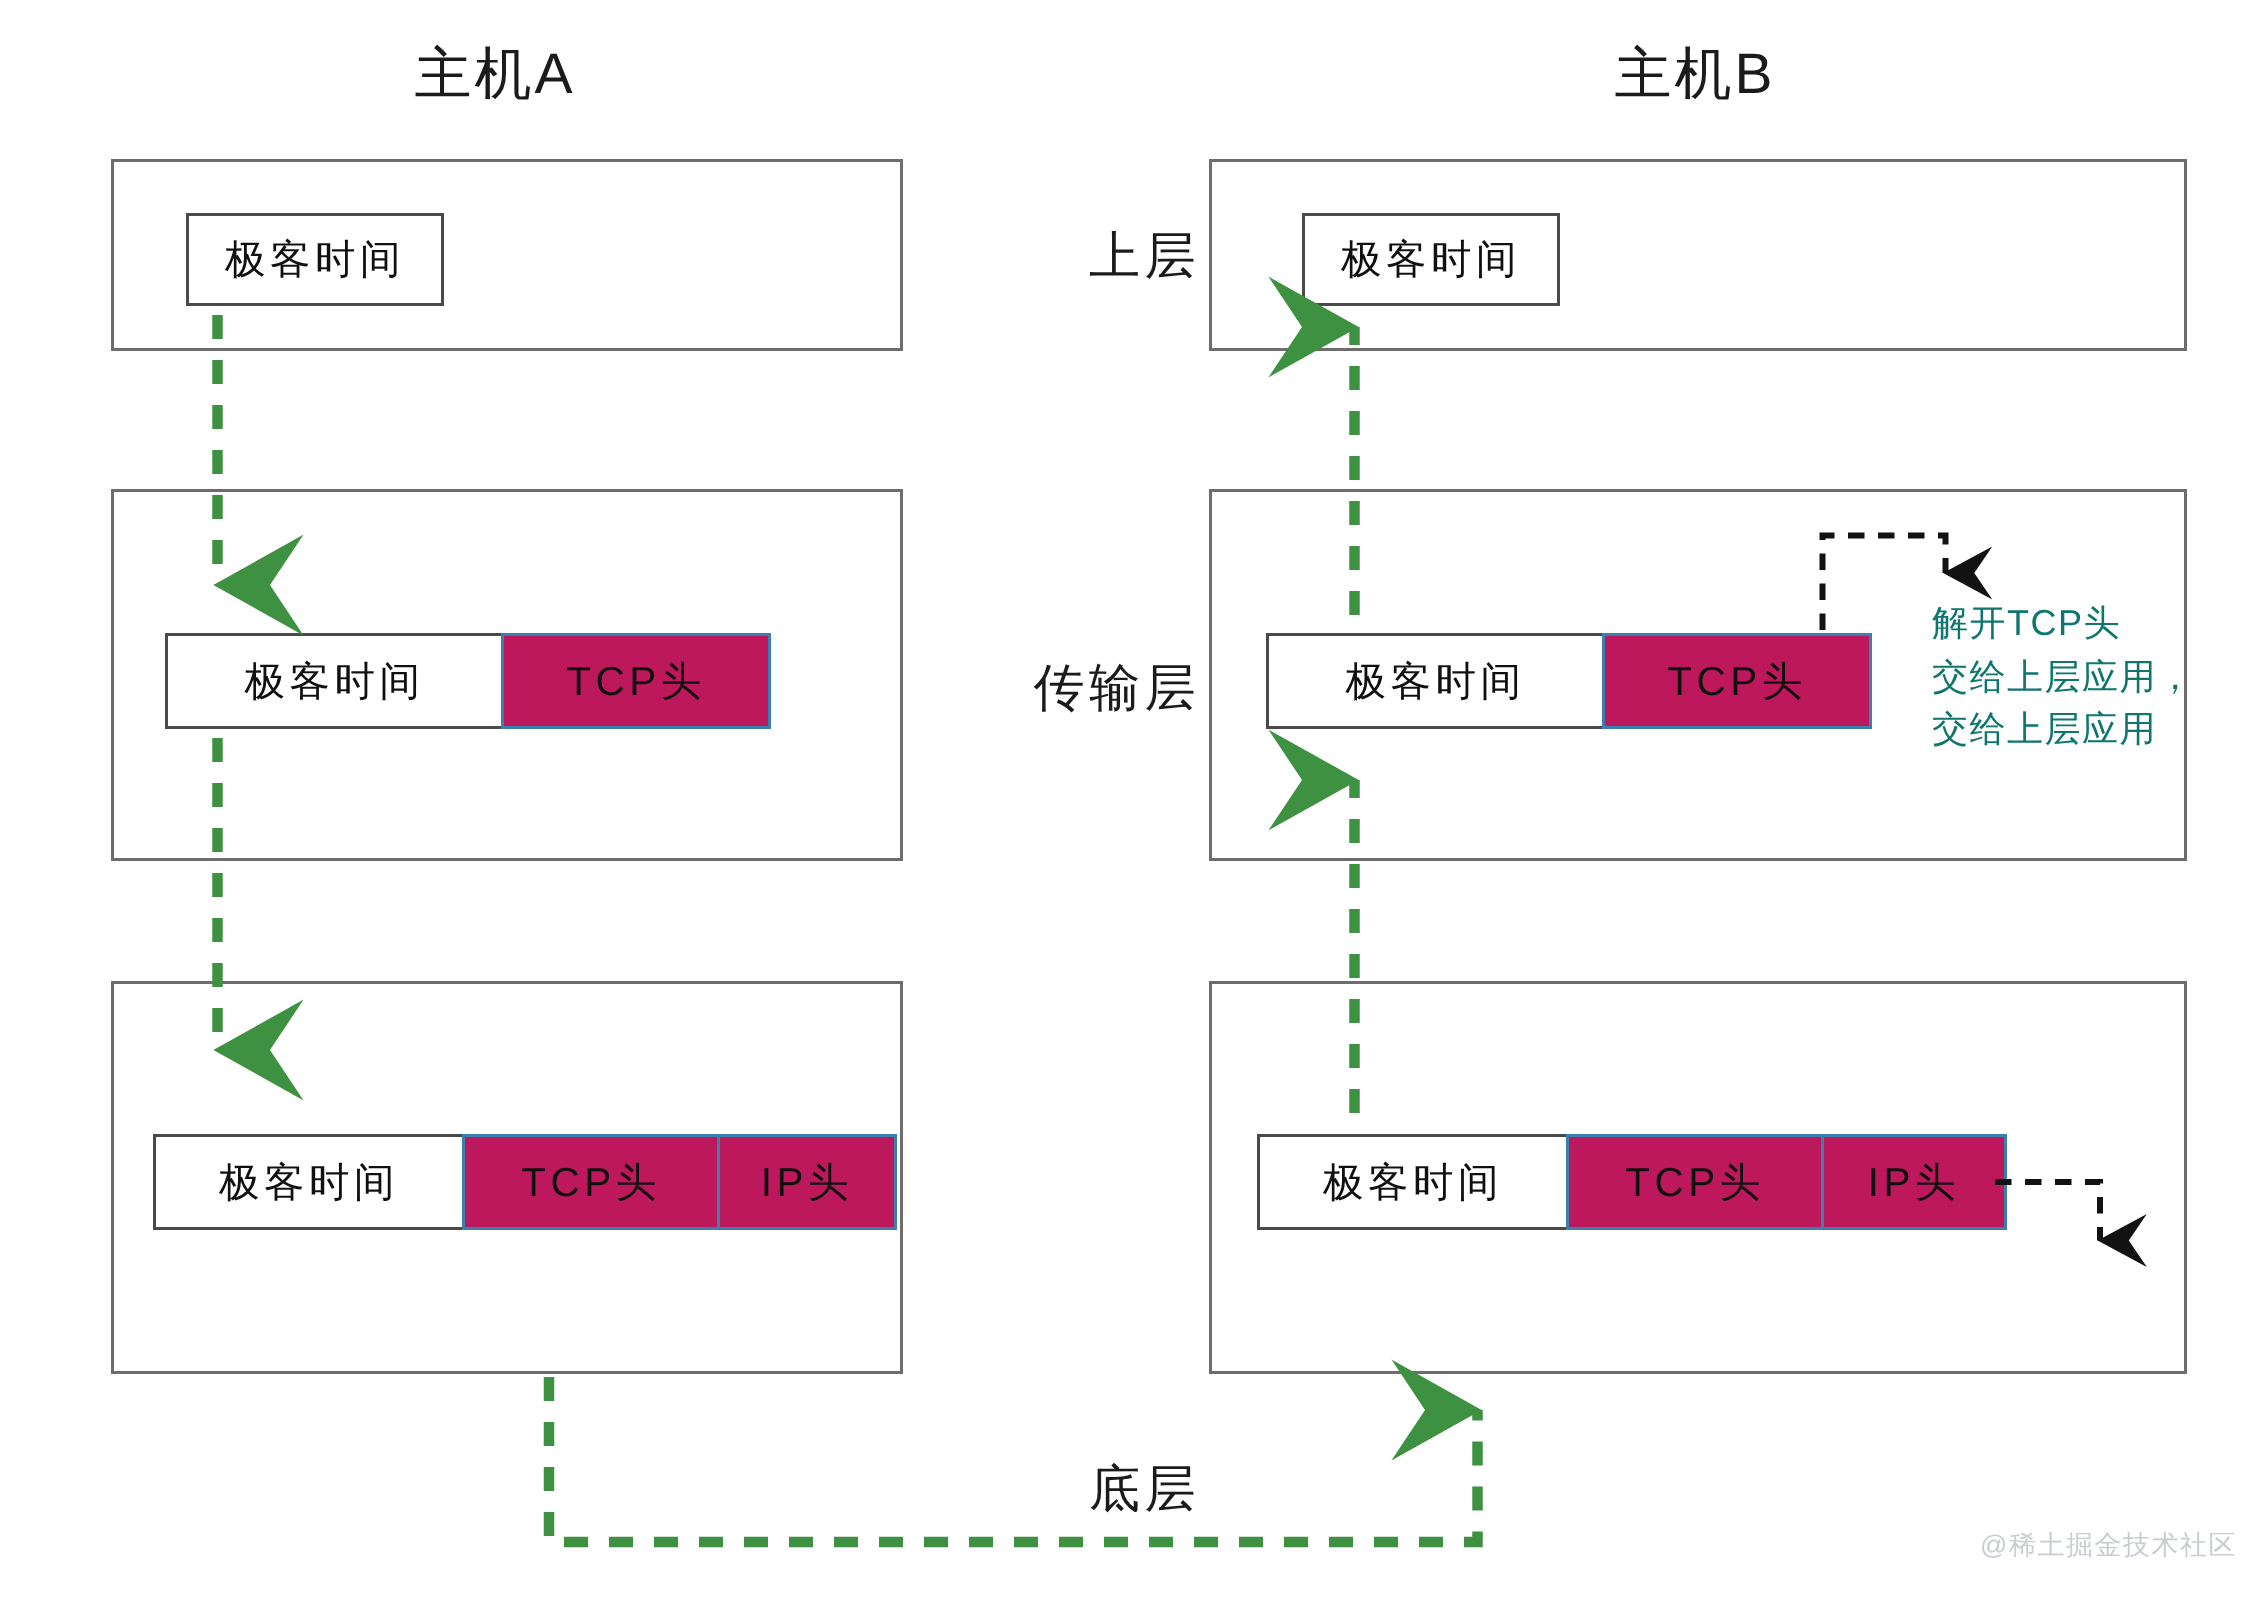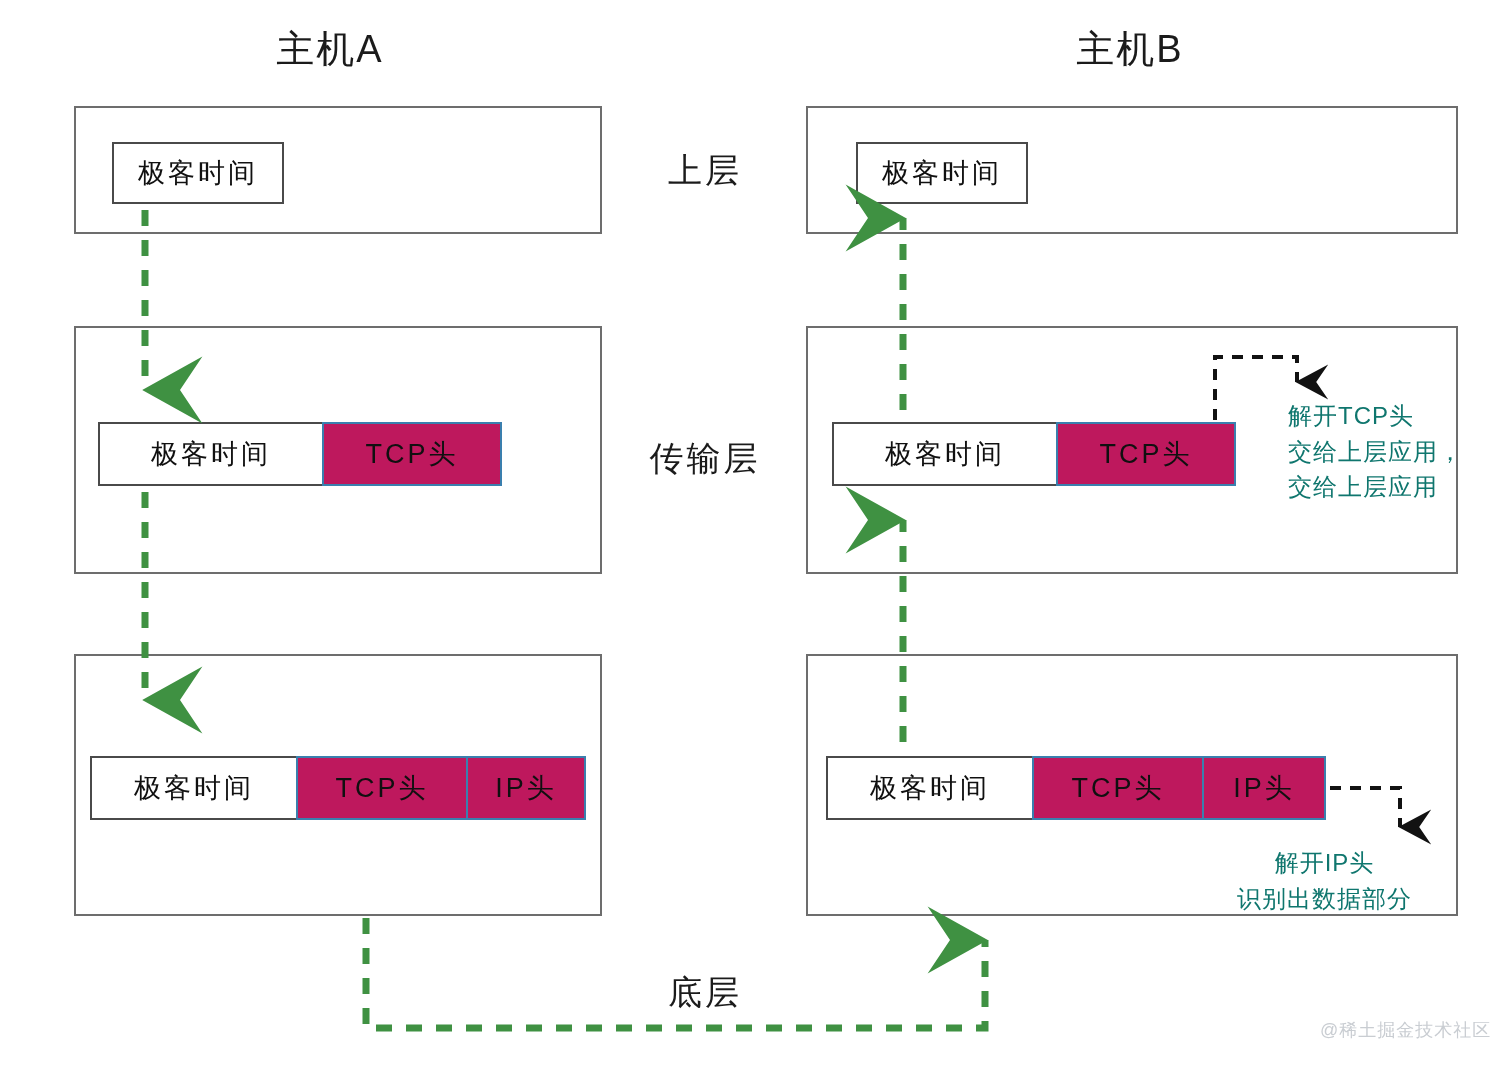--- a/index.html
+++ b/index.html
@@ -32,41 +32,42 @@
     letter-spacing: 2px;
     text-align: center;
     white-space: nowrap;
     font-weight: 400;
   }
   .layer-label {
     position: absolute;
     font-size: 34px;
     color: #1b1b1b;
     letter-spacing: 3px;
-    text-align: center;
+    text-align: right;
     white-space: nowrap;
     font-family: Liberation Serif, serif;
   }
   .layer-box {
     position: absolute;
     border: 2px solid #6d6d6d;
     background: transparent;
     box-sizing: border-box;
   }
   .seg {
     position: absolute;
     box-sizing: border-box;
     border: 2px solid #4a4a4a;
     display: flex;
     align-items: center;
     justify-content: center;
     font-size: 27px;
     color: #101010;
     letter-spacing: 3px;
     white-space: nowrap;
+    margin-left: 12px;
   }
   .seg.data {
     background: #ffffff;
   }
   .seg.hdr {
     background: #be185d;
     border-color: #3a7fae;
   }
   .note {
     position: absolute;
@@ -163,20 +164,16 @@
       <path d="M1330,788 L1400,788 L1400,827" stroke="#121212" stroke-width="4" stroke-dasharray="11,9" fill="none" marker-end="url(#blackHead)"></path>
     </g>
   </svg>
 
   <div class="note" style="left:1288px; top:398px;">
     <div>解开TCP头</div>
     <div>交给上层应用，</div>
     <div>交给上层应用</div>
   </div>
 
-  <div class="note" style="left:1237px; top:845px;">
-    <div style="text-align:center;">解开IP头</div>
-    <div>识别出数据部分</div>
-  </div>
 
   <div class="watermark" style="left:1320px; top:1018px;">@稀土掘金技术社区</div>
 
 </div>
 
 </body></html>

